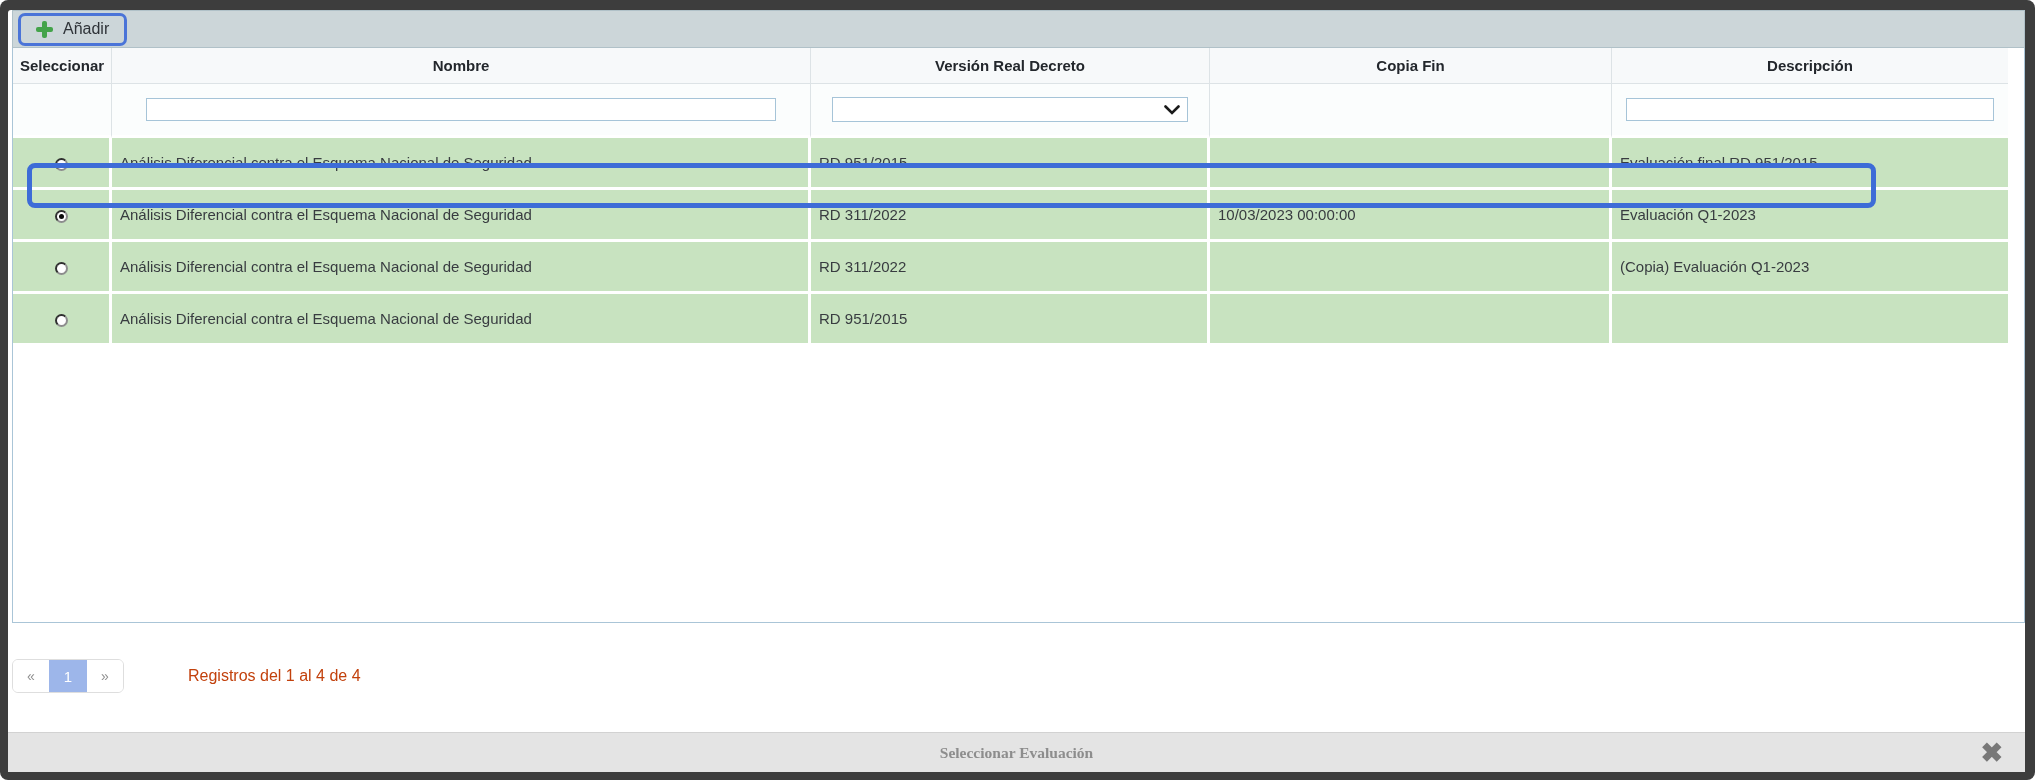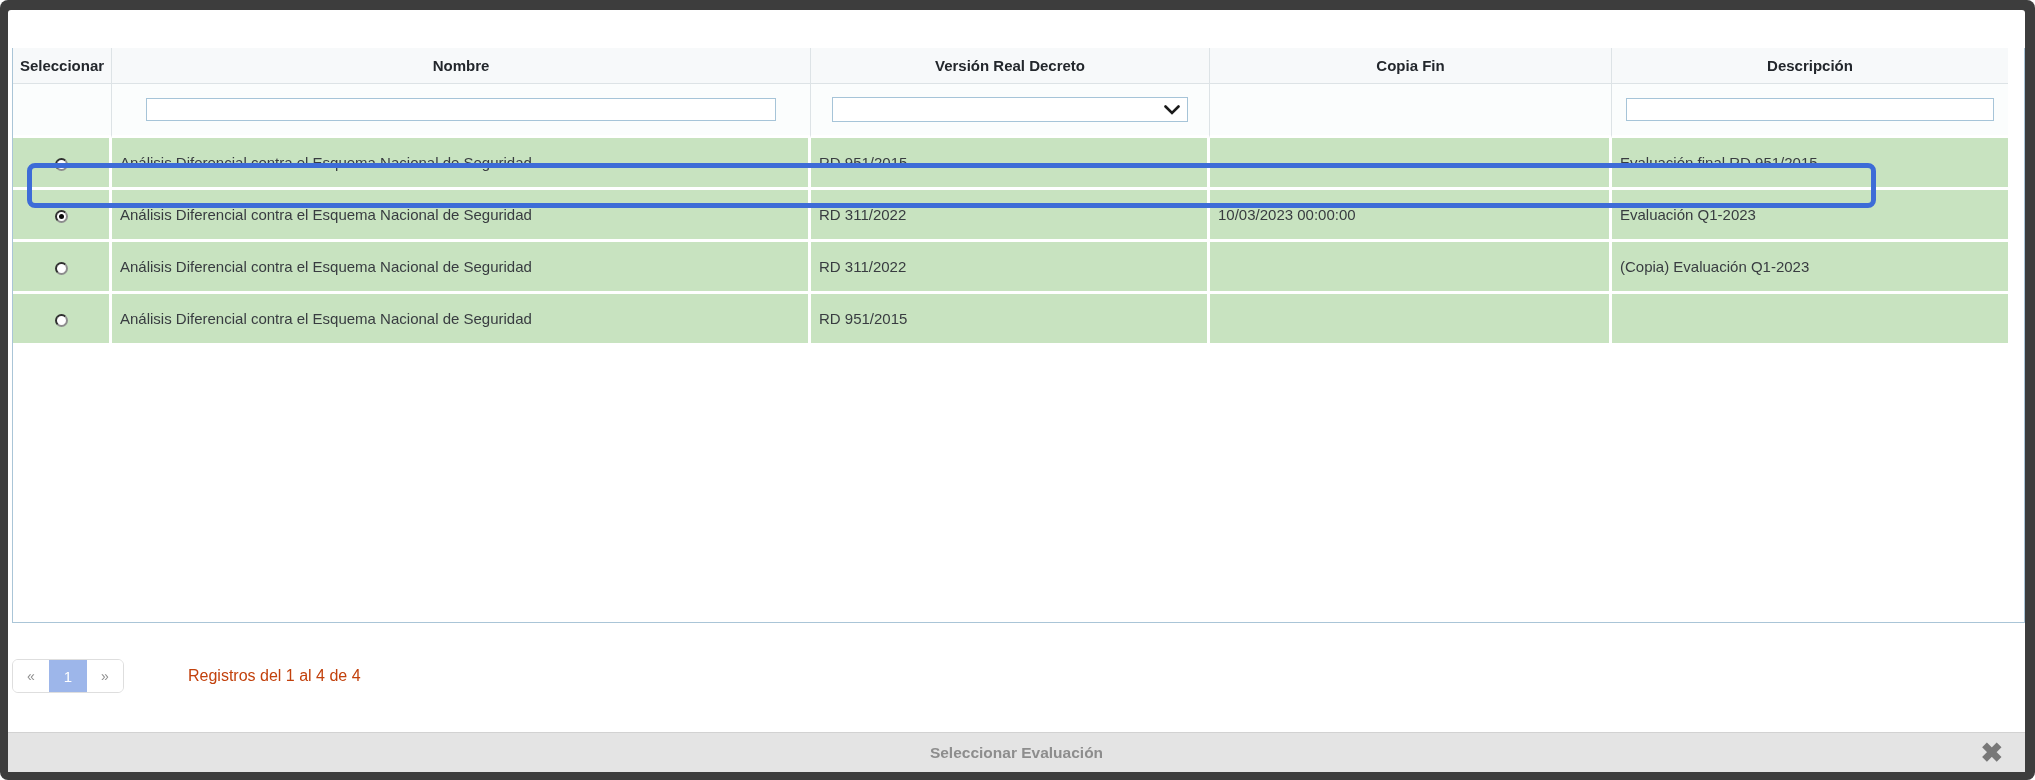--- a/index.html
+++ b/index.html
@@ -158,34 +158,40 @@
   }
 
   
   .footer {
     position: absolute; left: 0; bottom: 0;
     width: 100%; height: 40px;
     background: #e4e4e4;
     border-top: 1px solid #d2d2d2;
     display: flex; align-items: center; justify-content: center;
   }
-  .footer-title { font-size: 15.5px; font-weight: bold; color: #8d8d8d; }
+  .footer-title { font-size: 15.5px; font-weight: bold; color: #8d8d8d; font-family: Liberation Serif, serif; }
   .close-x {
     position: absolute; right: 16px; top: 50%; transform: translateY(-50%);
     font-size: 27px; font-weight: bold; color: #787878;
     background: none; border: none; cursor: pointer; line-height: 1;
     font-family: inherit;
   }
 </style>
 </head>
 <body>
 
 <div class="window">
   <div class="content">
 
+    <div class="toolbar">
+      <button class="add-btn">
+        <span class="plus"></span>
+        <span>Añadir</span>
+      </button>
+    </div>
 
     <div class="table-wrap">
       <table class="grid">
         <colgroup>
           <col style="width:99px">
             <col style="width:699px">
             <col style="width:399px">
             <col style="width:402px">
             <col style="width:396px">
         </colgroup>

